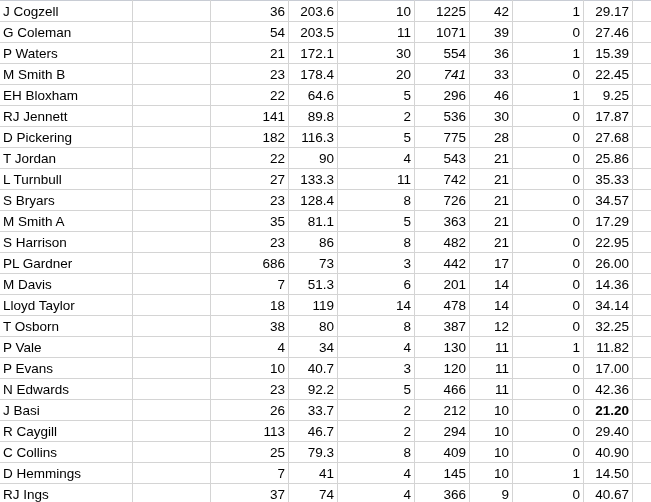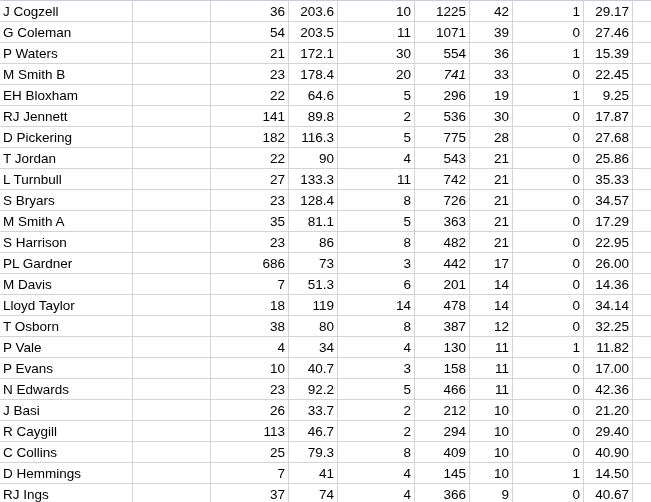--- a/index.html
+++ b/index.html
@@ -107,21 +107,21 @@
         <td class="c-col8 c-num" style="width: 42px;">22.45</td>
         <td class="c-col9 c-num" style="width: 52px;">32</td>
       </tr>
       <tr>
         <td class="c-name" style="width: 126px;">EH Bloxham</td>
         <td class="c-gap c-num" style="width: 71px;"></td>
         <td class="c-col2 c-num" style="width: 71px;">22</td>
         <td class="c-col3 c-num" style="width: 42px;">64.6</td>
         <td class="c-col4 c-num" style="width: 70px;">5</td>
         <td class="c-col5 c-num" style="width: 48px;">296</td>
-        <td class="c-col6 c-num" style="width: 36px;">19</td>
+        <td class="c-col6 c-num" style="width: 36px;">46</td>
         <td class="c-col7 c-num" style="width: 64px;">1</td>
         <td class="c-col8 c-num" style="width: 42px;">9.25</td>
         <td class="c-col9 c-num" style="width: 52px;">12</td>
       </tr>
       <tr>
         <td class="c-name" style="width: 126px;">RJ Jennett</td>
         <td class="c-gap c-num" style="width: 71px;"></td>
         <td class="c-col2 c-num" style="width: 71px;">141</td>
         <td class="c-col3 c-num" style="width: 42px;">89.8</td>
         <td class="c-col4 c-num" style="width: 70px;">2</td>
@@ -262,21 +262,21 @@
         <td class="c-col7 c-num" style="width: 64px;">1</td>
         <td class="c-col8 c-num" style="width: 42px;">11.82</td>
         <td class="c-col9 c-num" style="width: 52px;">19</td>
       </tr>
       <tr>
         <td class="c-name" style="width: 126px;">P Evans</td>
         <td class="c-gap c-num" style="width: 71px;"></td>
         <td class="c-col2 c-num" style="width: 71px;">10</td>
         <td class="c-col3 c-num" style="width: 42px;">40.7</td>
         <td class="c-col4 c-num" style="width: 70px;">3</td>
-        <td class="c-col5 c-num" style="width: 48px;">158</td>
+        <td class="c-col5 c-num" style="width: 48px;">120</td>
         <td class="c-col6 c-num" style="width: 36px;">11</td>
         <td class="c-col7 c-num" style="width: 64px;">0</td>
         <td class="c-col8 c-num" style="width: 42px;">17.00</td>
         <td class="c-col9 c-num" style="width: 52px;">22</td>
       </tr>
       <tr>
         <td class="c-name" style="width: 126px;">N Edwards</td>
         <td class="c-gap c-num" style="width: 71px;"></td>
         <td class="c-col2 c-num" style="width: 71px;">23</td>
         <td class="c-col3 c-num" style="width: 42px;">92.2</td>
@@ -289,21 +289,21 @@
       </tr>
       <tr>
         <td class="c-name" style="width: 126px;">J Basi</td>
         <td class="c-gap c-num" style="width: 71px;"></td>
         <td class="c-col2 c-num" style="width: 71px;">26</td>
         <td class="c-col3 c-num" style="width: 42px;">33.7</td>
         <td class="c-col4 c-num" style="width: 70px;">2</td>
         <td class="c-col5 c-num" style="width: 48px;">212</td>
         <td class="c-col6 c-num" style="width: 36px;">10</td>
         <td class="c-col7 c-num" style="width: 64px;">0</td>
-        <td class="c-col8 c-num" style="width: 42px;">21.20</td>
+        <td class="c-col8 c-num" style="width: 42px; font-weight: bold;">21.20</td>
         <td class="c-col9 c-num" style="width: 52px;">20</td>
       </tr>
       <tr>
         <td class="c-name" style="width: 126px;">R Caygill</td>
         <td class="c-gap c-num" style="width: 71px;"></td>
         <td class="c-col2 c-num" style="width: 71px;">113</td>
         <td class="c-col3 c-num" style="width: 42px;">46.7</td>
         <td class="c-col4 c-num" style="width: 70px;">2</td>
         <td class="c-col5 c-num" style="width: 48px;">294</td>
         <td class="c-col6 c-num" style="width: 36px;">10</td>

